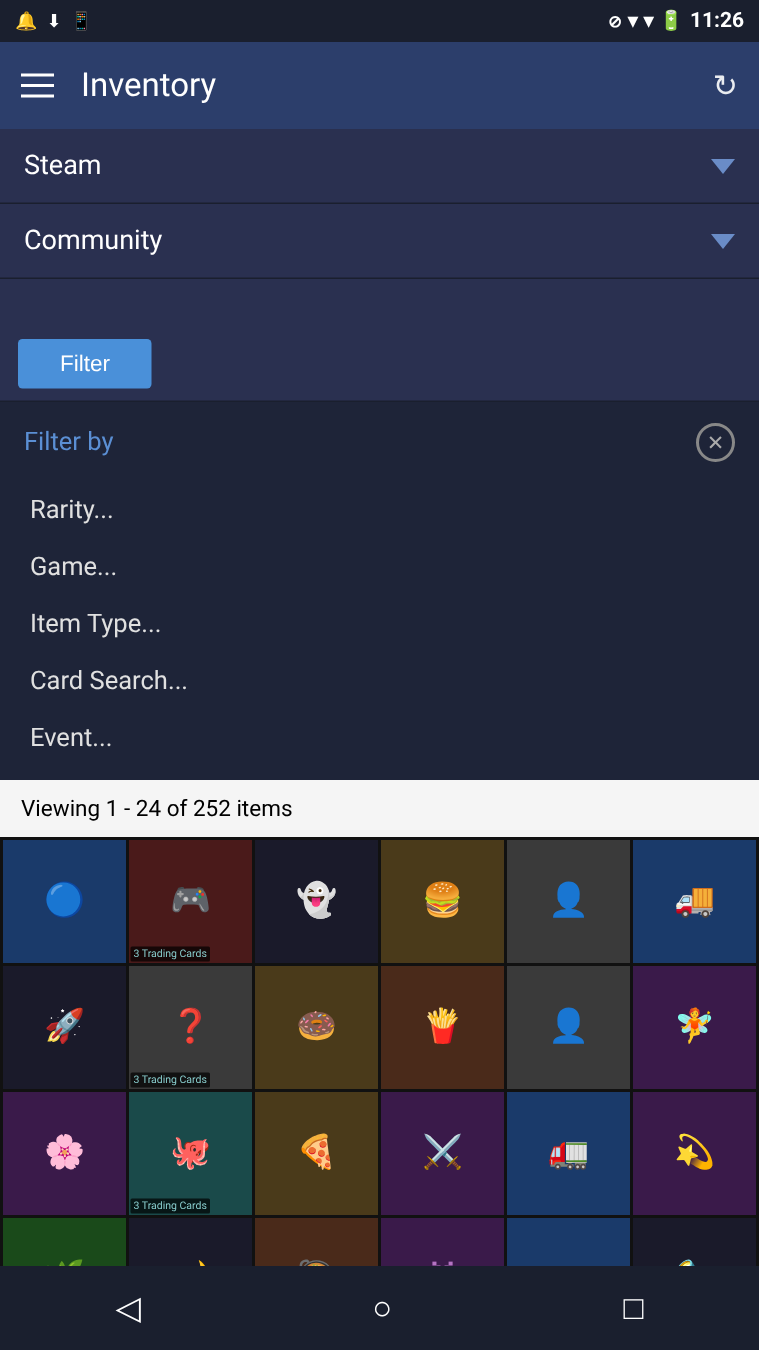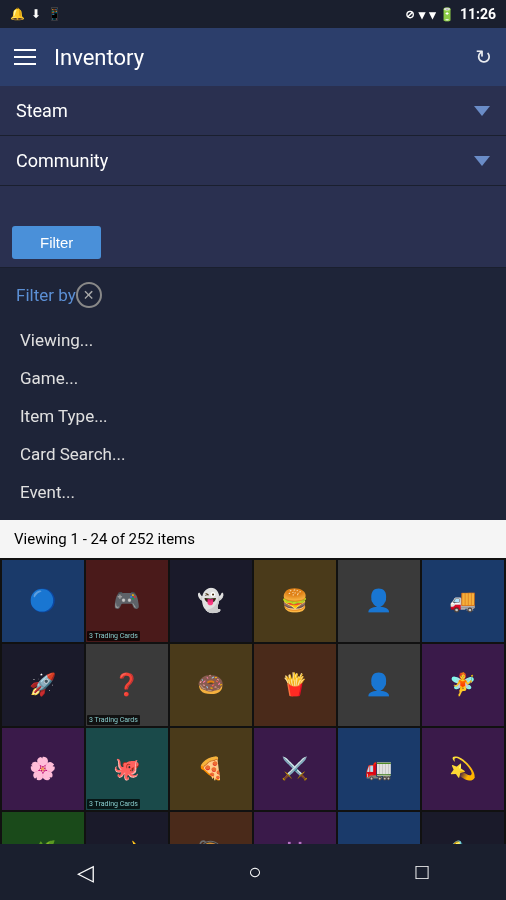--- a/index.html
+++ b/index.html
@@ -119,21 +119,21 @@
     }
 
     
     .filter-panel {
       background: #1e2438;
       padding: 14px 16px 10px;
     }
     .filter-header {
       display: flex;
       align-items: center;
-      justify-content: flex-start;
+      justify-content: space-between;
       margin-bottom: 14px;
     }
     .filter-by-label {
       color: #5b8fd4;
       font-size: 17px;
     }
     .close-btn {
       width: 26px;
       height: 26px;
       border: 2px solid #888;
@@ -274,21 +274,21 @@
 
 <div class="filter-panel">
   <div class="filter-header">
     <span class="filter-by-label">Filter by</span>
     <div class="close-btn">
       <span>✕</span>
     </div>
   </div>
   <div class="filter-items">
     <div class="filter-item">
-      <span>Viewing...</span>
+      <span>Rarity...</span>
     </div>
     <div class="filter-item">
       <span>Game...</span>
     </div>
     <div class="filter-item">
       <span>Item Type...</span>
     </div>
     <div class="filter-item">
       <span>Card Search...</span>
     </div>

